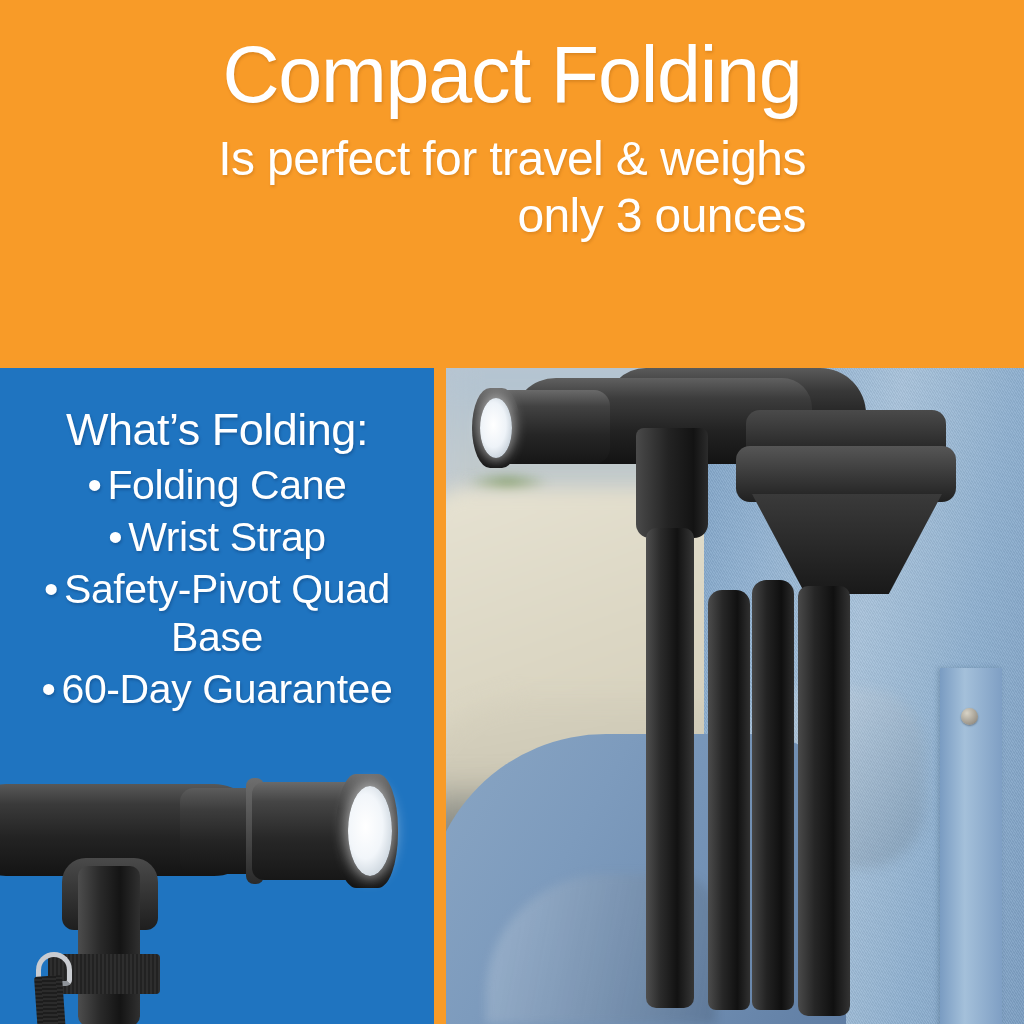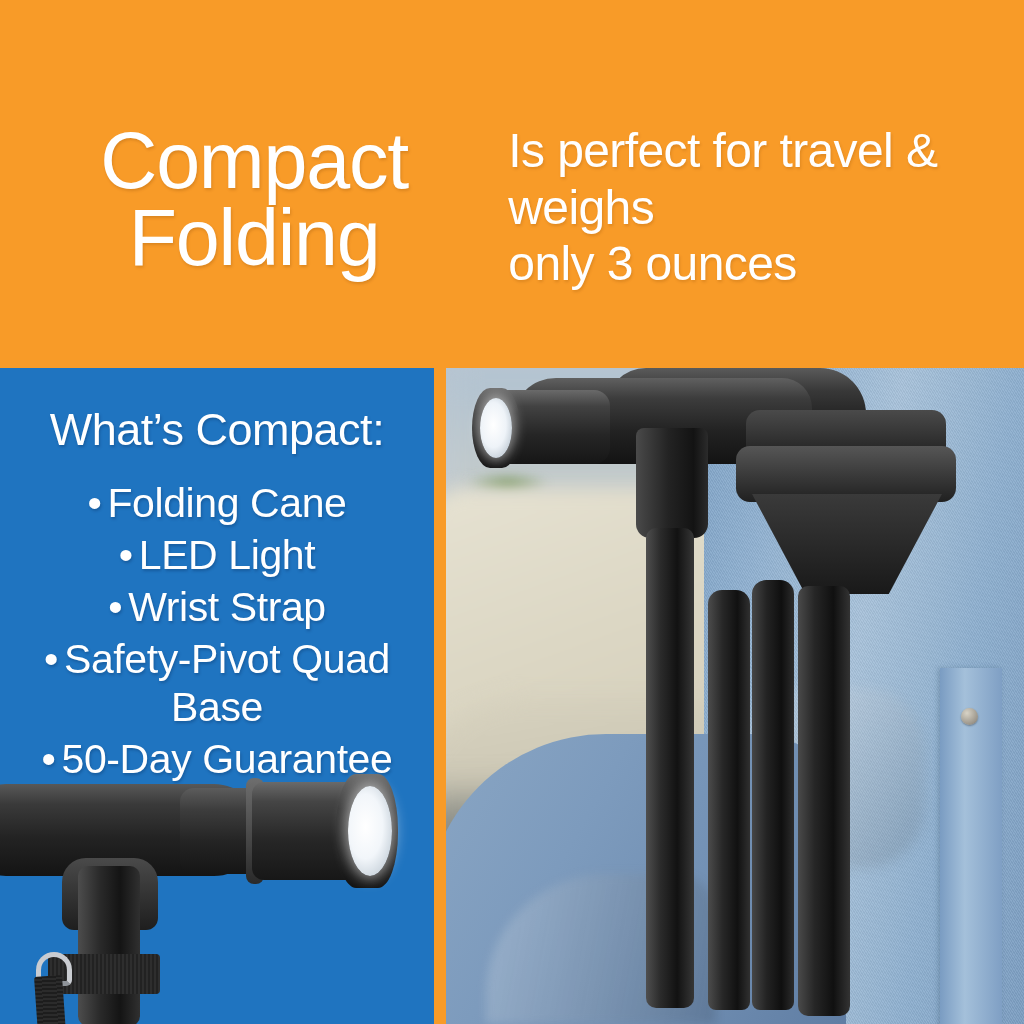--- a/index.html
+++ b/index.html
@@ -7,33 +7,33 @@
   body {
     font-family:"Liberation Sans", sans-serif;
     background:#F6F6F6;
   }
   #page { position:relative; width:1024px; height:1024px; overflow:hidden; }
 
   
   .header-panel{
     position:absolute; left:0; top:0; width:1024px; height:362px;
     background:var(--orange,#F89B28);
-    display:flex; flex-direction:row;
+    display:flex; flex-direction:column;
     align-items:center; justify-content:flex-start;
     padding-top:36px;
   }
   .headline{
     color:#FFFFFF; text-align:center;
     font-size:79px; line-height:0.98; font-weight:400;
     letter-spacing:-1.2px;
     text-shadow:1px 2px 3px rgba(120,60,0,0.22);
     max-width:880px;
   }
   .subline{
-    color:#FFFFFF; text-align:left;
+    color:#FFFFFF; text-align:right;
     font-size:48px; line-height:1.18; font-weight:400;
     letter-spacing:-0.6px; margin-top:18px;
     text-shadow:1px 2px 3px rgba(120,60,0,0.20);
     max-width:800px;
   }
 
   
   .lower-bg{
     position:absolute; left:0; top:362px; width:1024px; height:662px;
     background:var(--orange,#F89B28);
@@ -43,21 +43,21 @@
   .blue-panel{
     position:absolute; left:0; top:368px; width:434px; height:656px;
     background:var(--blue,#1F74C0); overflow:hidden;
   }
   .included-title{
     color:#FFFFFF; text-align:center; width:100%;
     font-size:45px; font-weight:400; letter-spacing:-0.5px;
     margin-top:36px;
     text-shadow:1px 2px 3px rgba(0,30,70,0.28);
   }
-  .included-list{ list-style:none; width:100%; margin-top:24px; padding:0 26px; }
+  .included-list{ list-style:none; width:100%; margin-top:6px; padding:0 26px; }
   .included-list li{
     color:#FFFFFF; text-align:center;
     font-size:41px; line-height:1.17; font-weight:400; letter-spacing:-0.4px;
     text-shadow:1px 2px 3px rgba(0,30,70,0.28);
     margin-top:4px;
   }
   .included-list li .bullet{ margin-right:6px; }
 
   
   .inset-photo{
@@ -293,37 +293,34 @@
     </div>
     <div class="subline">
       <div>Is perfect for travel &amp; weighs</div>
       <div>only 3 ounces</div>
     </div>
   </div>
 
   <div class="lower-bg"></div>
 
   <div class="blue-panel">
-    <div class="included-title">What’s Compact:</div>
+    <div class="included-title">What’s Folding:</div>
 
     <ul class="included-list">
       <li>
         <span class="bullet">•</span><span>Folding Cane</span>
-      </li>
-      <li>
-        <span class="bullet">•</span><span>LED Light</span>
       </li>
       <li>
         <span class="bullet">•</span><span>Wrist Strap</span>
       </li>
       <li>
         <span class="bullet">•</span><span>Safety-Pivot Quad Base</span>
       </li>
       <li>
-        <span class="bullet">•</span><span>50-Day Guarantee</span>
+        <span class="bullet">•</span><span>60-Day Guarantee</span>
       </li>
     </ul>
 
     <div class="inset-photo">
       <div class="h-bar"></div>
       <div class="h-bar2"></div>
       <div class="torch-ring"></div>
       <div class="torch-body"></div>
       <div class="torch-bezel"></div>
       <div class="torch-lens"></div>

